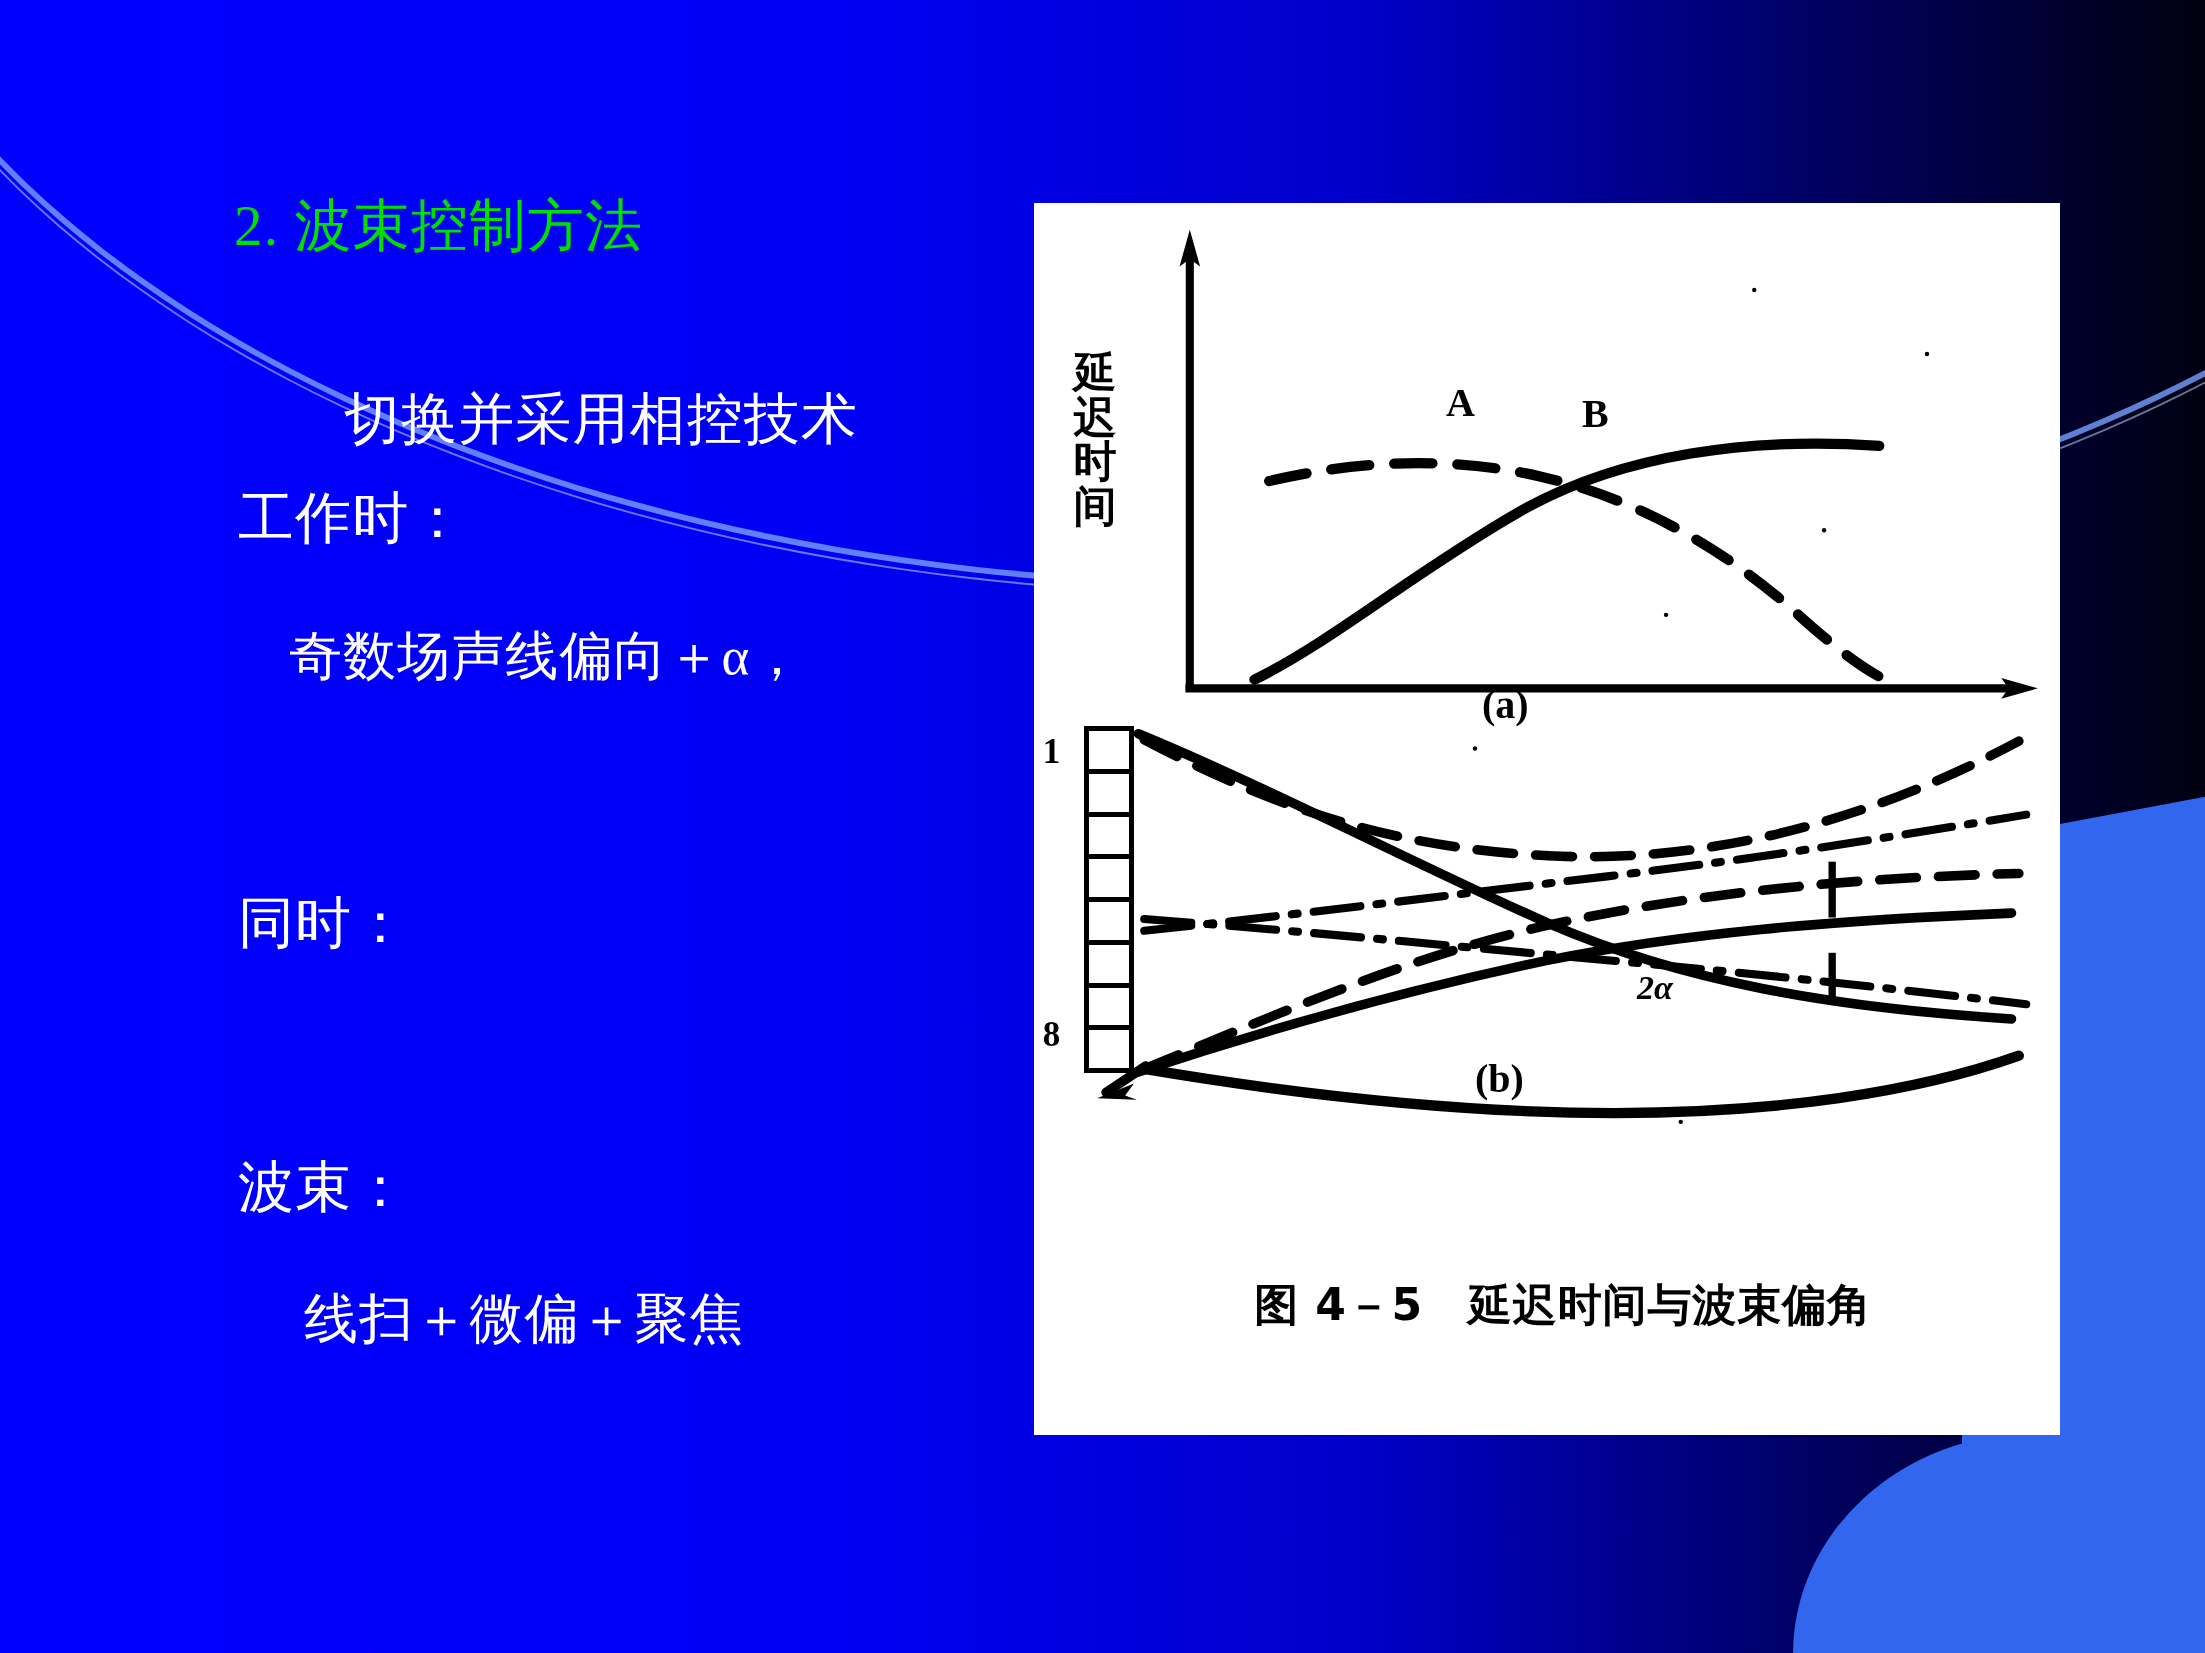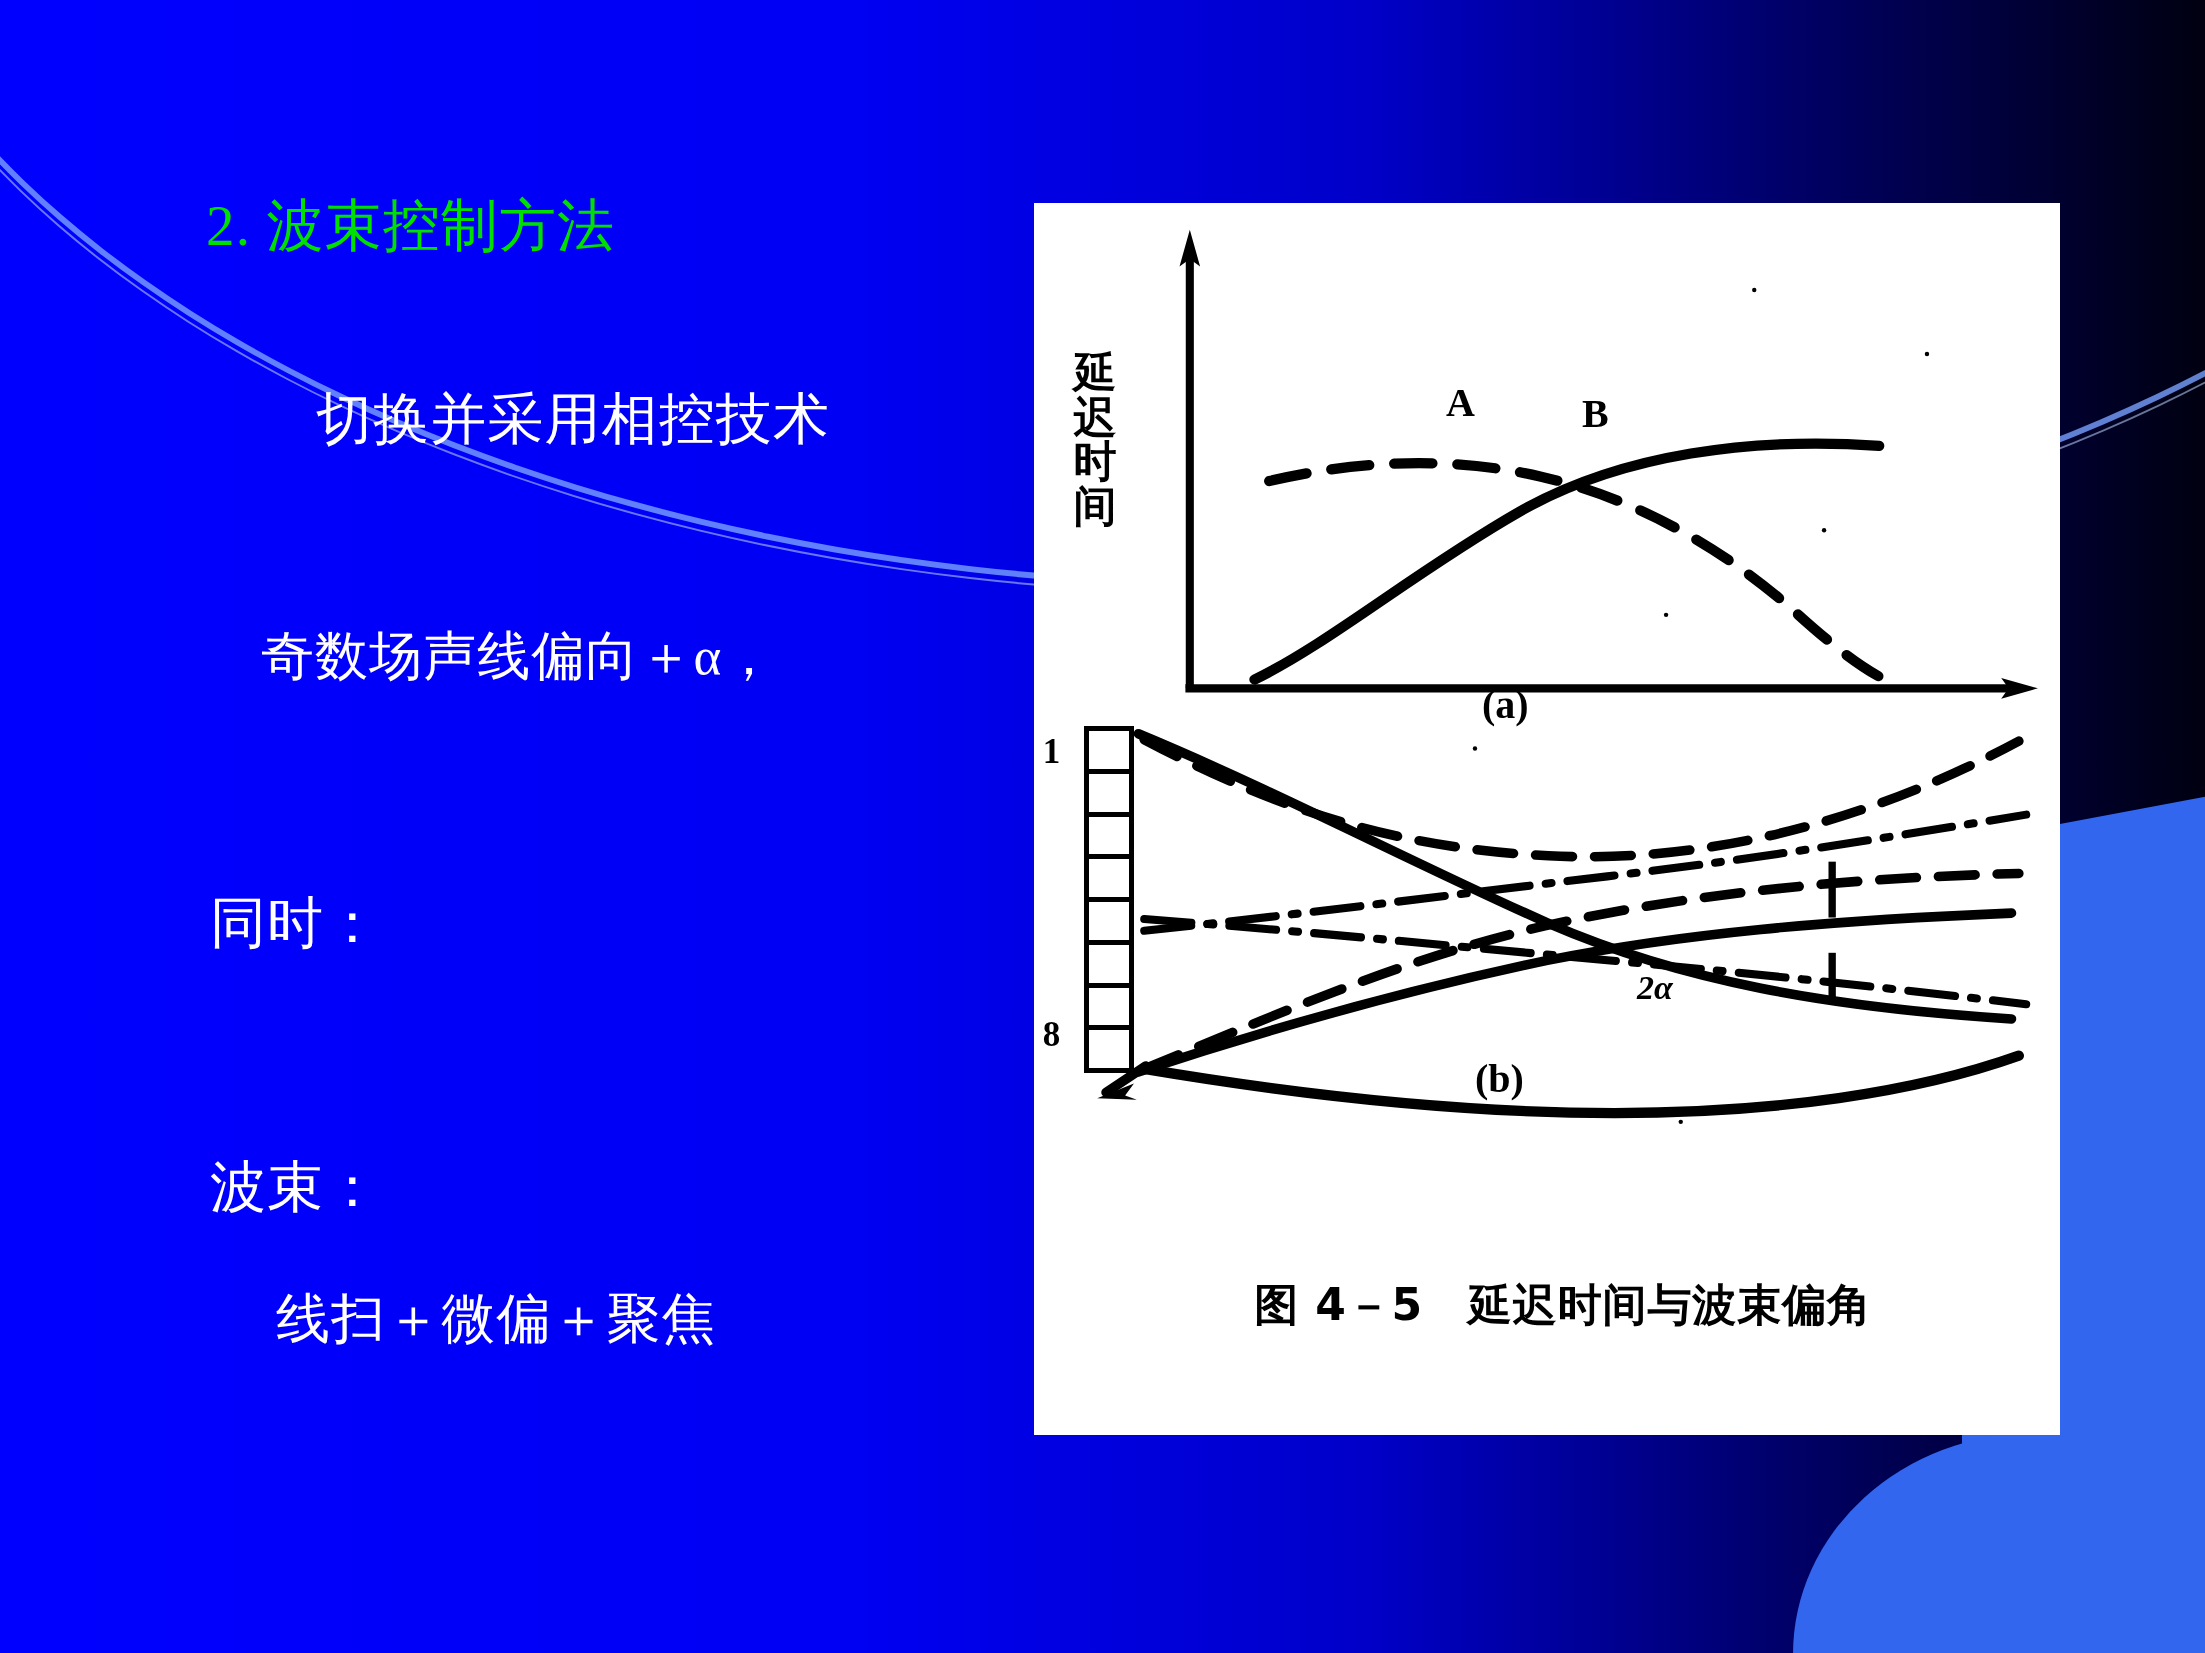--- a/index.html
+++ b/index.html
@@ -67,20 +67,21 @@
     top: 0;
     width: 1029px;
     height: 1654px;
   }
   .ln {
     position: absolute;
     white-space: nowrap;
     color: #FFFFFF;
     font-family: "Liberation Serif", "DejaVu Serif", serif;
     letter-spacing: 0.02em;
+    margin-left: 28px;
   }
   #title-line {
     left: 206px;
     top: 197px;
     color: #00E000;
     font-size: 57px;
     line-height: 1;
   }
   #line-1 { left: 316px; top: 382px;  font-size: 56px; }
   #line-2 { left: 210px; top: 481px;  font-size: 56px; }
@@ -174,20 +175,21 @@
 
   <div id="arc-decor"></div>
   <div id="arc-decor-2"></div>
   <div id="corner-shape"></div>
   <div id="corner-shape-round"></div>
 
   <div id="text-col">
     <div class="ln" id="title-line">2. 波束控制方法</div>
 
     <div class="ln" id="line-1">切换并采用相控技术</div>
+    <div class="ln" id="line-2">工作时：</div>
     <div class="ln" id="line-3">奇数场声线偏向＋α，</div>
     <div class="ln" id="line-5">同时：</div>
     <div class="ln" id="line-7">波束：</div>
     <div class="ln" id="line-8">线扫＋微偏＋聚焦</div>
   </div>
 
   <div id="figure-panel">
 
     <div id="chart-a">
       <svg width="1026" height="515" viewBox="0 0 1396 700">

